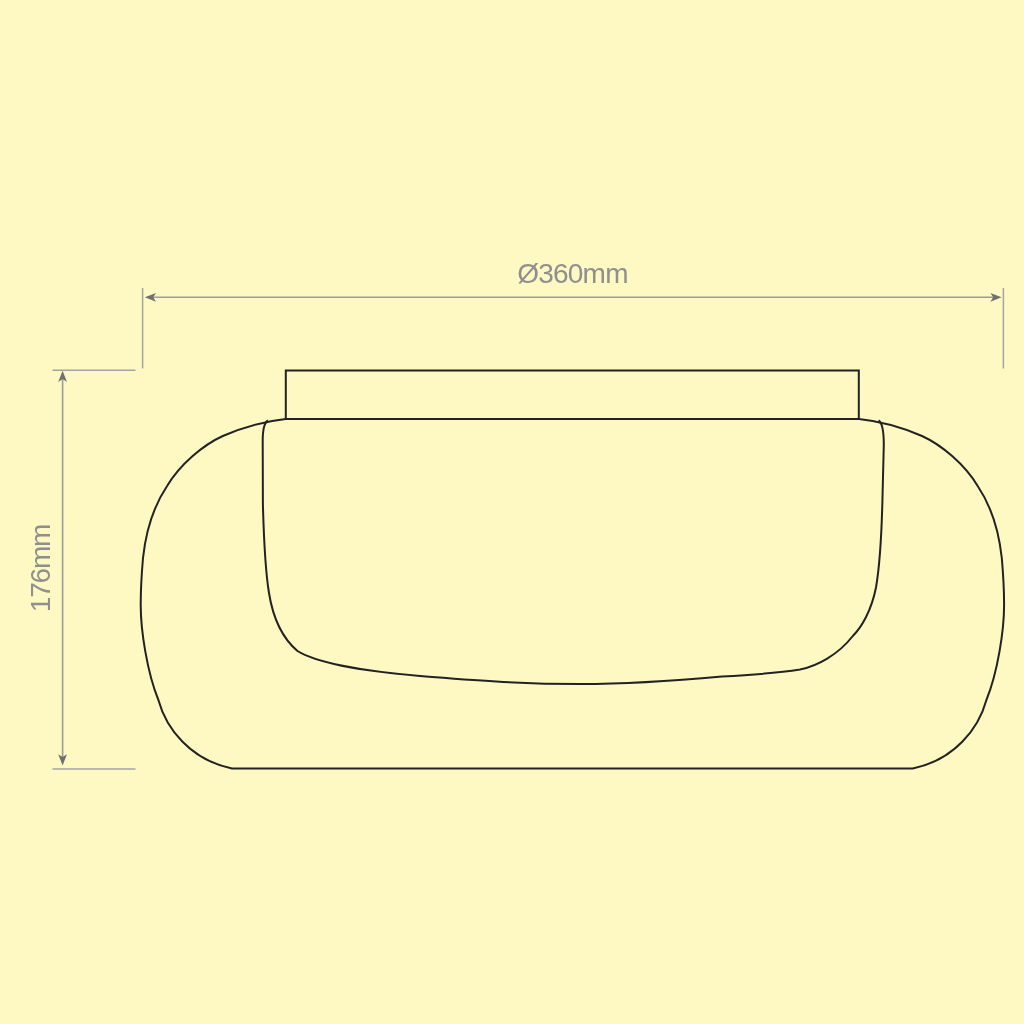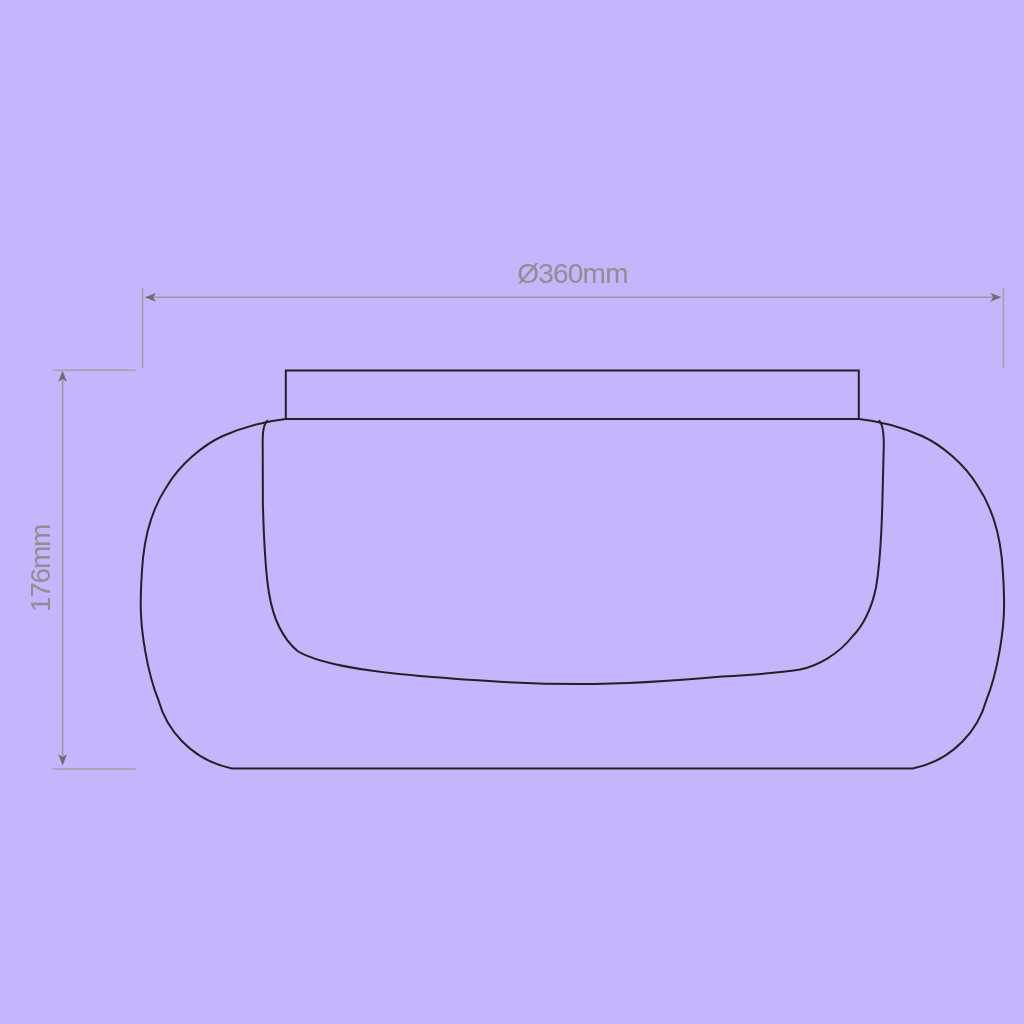--- a/index.html
+++ b/index.html
@@ -1,16 +1,16 @@
 <!DOCTYPE html>
 <html><head>
 <meta charset="utf-8">
 <style>
   html,body{margin:0;padding:0;background:#ffffff;}
-  .page{width:1024px;height:1024px;position:relative;background:#c4b5fd;overflow:hidden;}
+  .page{width:1024px;height:1024px;position:relative;background:#fef9c3;overflow:hidden;}
   svg{display:block;}
 </style>
 </head>
 <body>
 <div class="page">
 <svg width="1024" height="1024" viewBox="0 0 1024 1024" xmlns="http://www.w3.org/2000/svg" fill="none">
 
   <text x="572.5" y="283" text-anchor="middle" font-family="Liberation Sans, sans-serif" font-size="28" letter-spacing="-0.8" fill="#8f8f8f">Ø360mm</text>
 
   <line x1="150" y1="297.3" x2="996.5" y2="297.3" stroke="#9b9b9b" stroke-width="1.6"></line>

